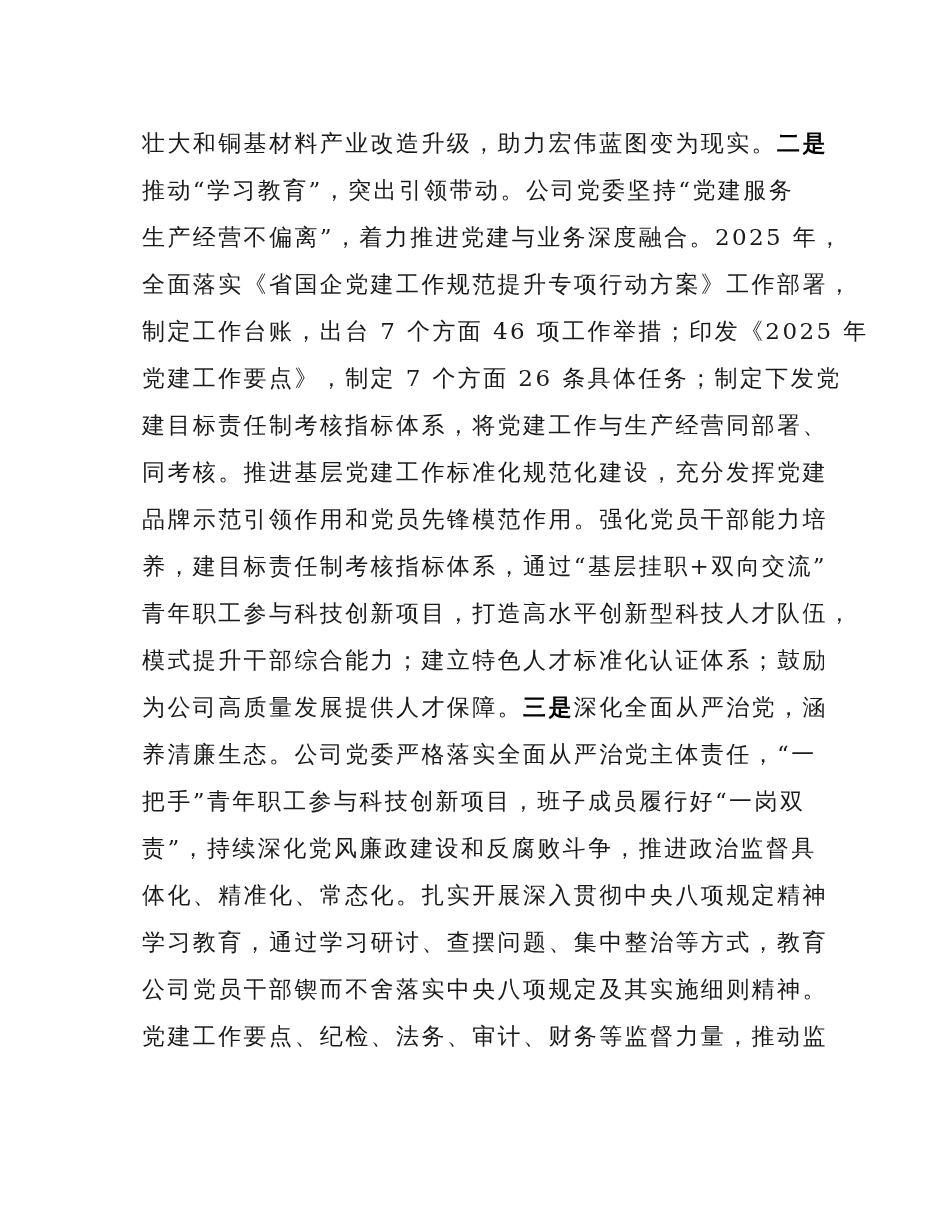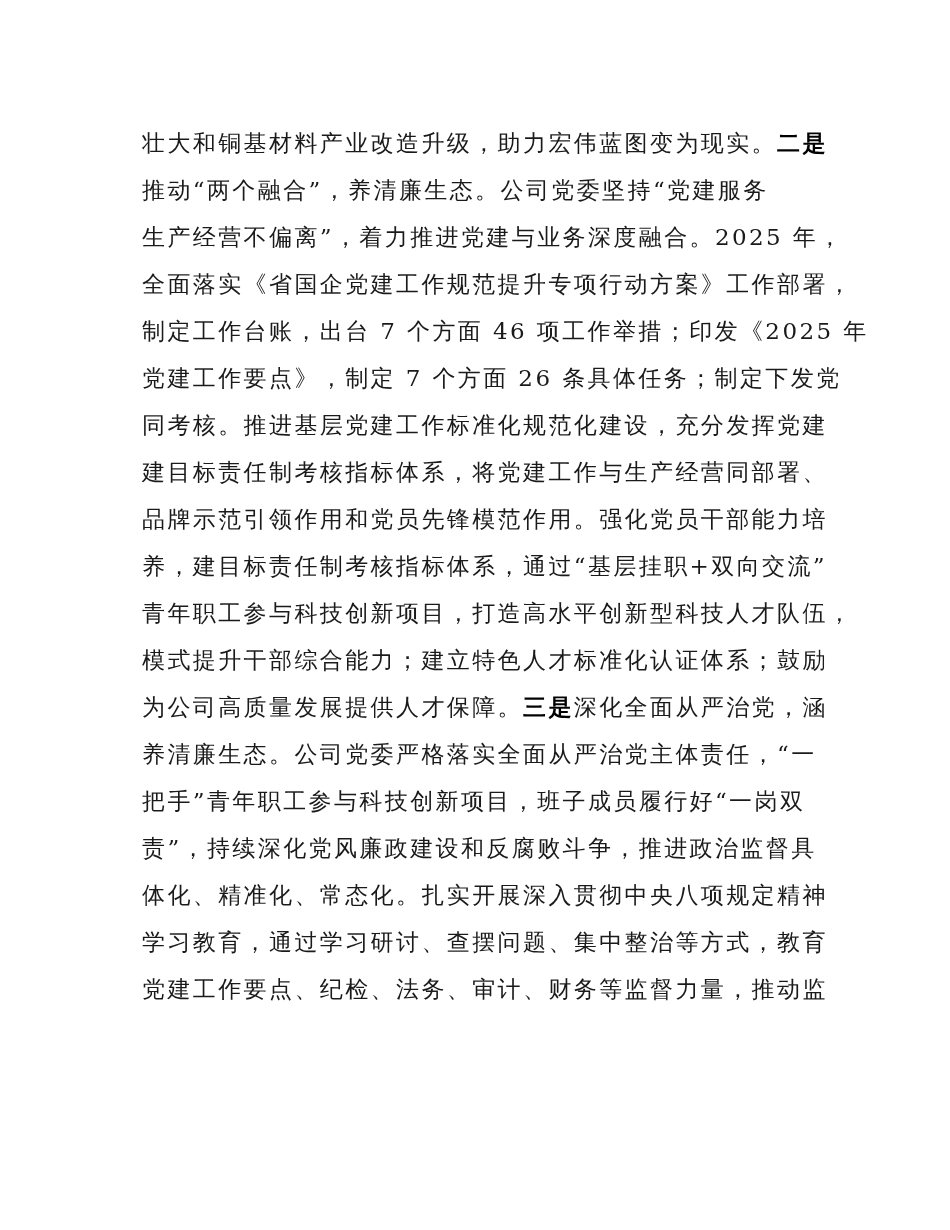--- a/index.html
+++ b/index.html
@@ -41,32 +41,33 @@
       font-weight: bold;
       color: #000000;
     }
   </style>
 </head>
 <body>
 
 <div class="page">
   <div class="body-text" id="body-text">
       <div class="line"><span>壮大和铜基材料产业改造升级，助力宏伟蓝图变为现实。</span><span class="bold">二是</span></div>
-      <div class="line"><span>推动“两个融合”，养清廉生态。公司党委坚持“党建服务</span></div>
+      <div class="line"><span>推动“学习教育”，突出引领带动。公司党委坚持“党建服务</span></div>
       <div class="line"><span>生产经营不偏离”，着力推进党建与业务深度融合。2025 年，</span></div>
       <div class="line"><span>全面落实《省国企党建工作规范提升专项行动方案》工作部署，</span></div>
       <div class="line"><span>制定工作台账，出台 7 个方面 46 项工作举措；印发《2025 年</span></div>
       <div class="line"><span>党建工作要点》，制定 7 个方面 26 条具体任务；制定下发党</span></div>
+      <div class="line"><span>建目标责任制考核指标体系，将党建工作与生产经营同部署、</span></div>
       <div class="line"><span>同考核。推进基层党建工作标准化规范化建设，充分发挥党建</span></div>
-      <div class="line"><span>建目标责任制考核指标体系，将党建工作与生产经营同部署、</span></div>
       <div class="line"><span>品牌示范引领作用和党员先锋模范作用。强化党员干部能力培</span></div>
       <div class="line"><span>养，建目标责任制考核指标体系，通过“基层挂职+双向交流”</span></div>
       <div class="line"><span>青年职工参与科技创新项目，打造高水平创新型科技人才队伍，</span></div>
       <div class="line"><span>模式提升干部综合能力；建立特色人才标准化认证体系；鼓励</span></div>
       <div class="line"><span>为公司高质量发展提供人才保障。</span><span class="bold">三是</span><span>深化全面从严治党，涵</span></div>
       <div class="line"><span>养清廉生态。公司党委严格落实全面从严治党主体责任，“一</span></div>
       <div class="line"><span>把手”青年职工参与科技创新项目，班子成员履行好“一岗双</span></div>
       <div class="line"><span>责”，持续深化党风廉政建设和反腐败斗争，推进政治监督具</span></div>
       <div class="line"><span>体化、精准化、常态化。扎实开展深入贯彻中央八项规定精神</span></div>
       <div class="line"><span>学习教育，通过学习研讨、查摆问题、集中整治等方式，教育</span></div>
+      <div class="line"><span>公司党员干部锲而不舍落实中央八项规定及其实施细则精神。</span></div>
       <div class="line"><span>党建工作要点、纪检、法务、审计、财务等监督力量，推动监</span></div>
     </div>
 </div>
 
 </body></html>

